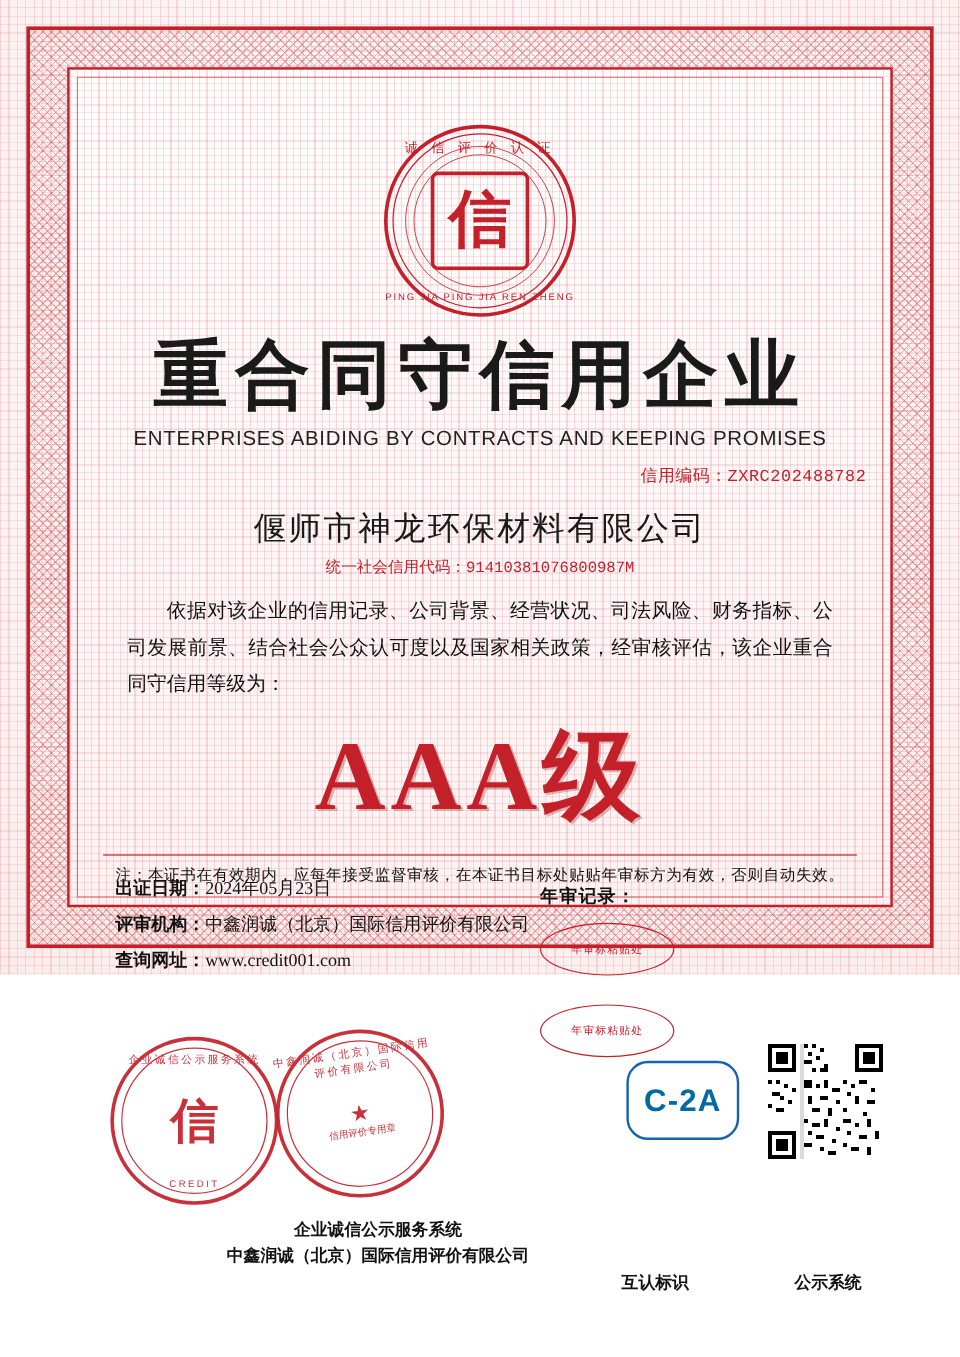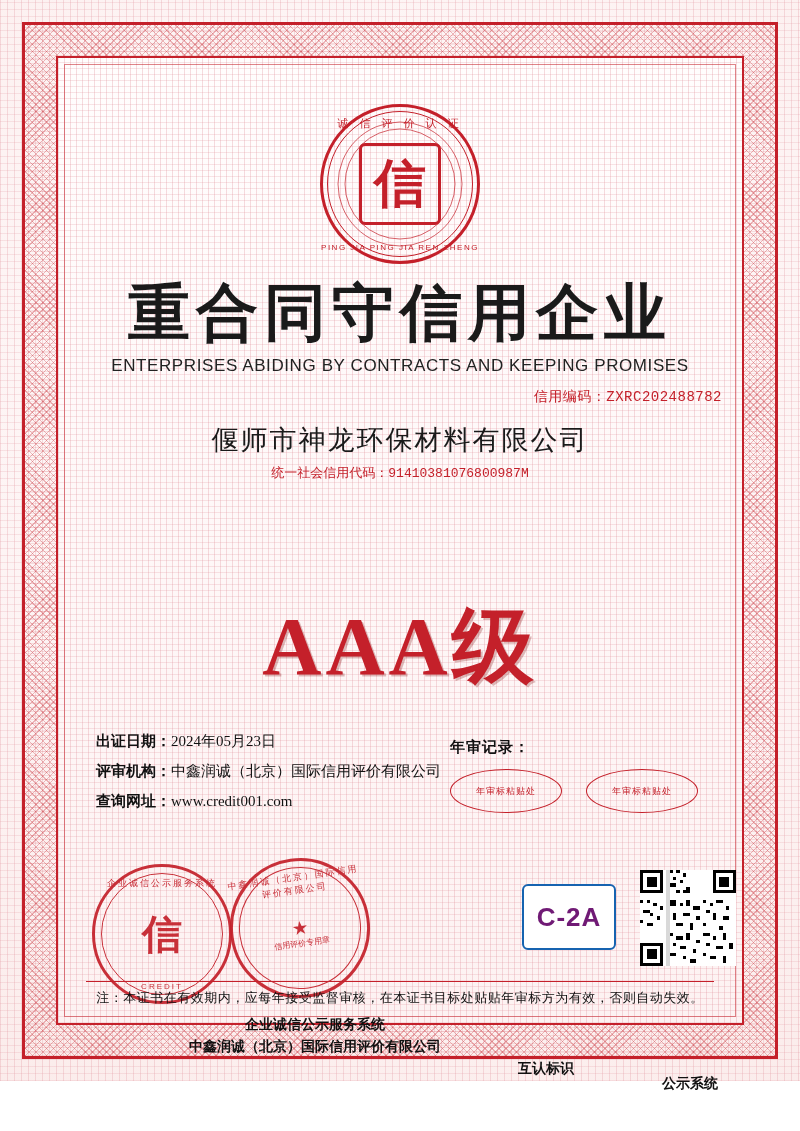--- a/index.html
+++ b/index.html
@@ -4,21 +4,21 @@
 <style>
   html,body{margin:0;padding:0;}
   body{
     width:800px;height:1131px;
     background:#ffffff;
     font-family:"Liberation Serif", serif;
     overflow:hidden;
   }
   .cert{
     position:relative;
-    width:800px;height:1081px;
+    width:800px;height:812px;
     box-sizing:border-box;
     background:
       repeating-linear-gradient(90deg, rgba(226,150,160,0.30) 0 1px, rgba(255,255,255,0) 1px 7px),
       repeating-linear-gradient(0deg, rgba(226,150,160,0.22) 0 1px, rgba(255,255,255,0) 1px 7px),
       radial-gradient(circle at 50% 38%, #fffdfd 0%, #fdf3f3 60%, #fbeceb 100%);
   }
   
   .band-outer{
     position:absolute;left:22px;top:22px;right:22px;bottom:22px;
     border:3px solid #c4202a;
@@ -123,21 +123,21 @@
   .info .lab{font-weight:bold;}
   .info .url{font-family:"Liberation Serif",serif;}
 
   .annual{
     position:absolute;top:672px;left:380px;width:300px;
   }
   .annual .hd{
     font-family:"Liberation Serif",serif;font-size:15px;font-weight:bold;color:#111;
     letter-spacing:1px;
   }
-  .annual .ovals{display:flex;gap:24px;margin-top:12px;}
+  .annual .ovals{display:flex;gap:24px;margin-top:12px;flex-direction:column;}
   .annual .oval{
     width:110px;height:42px;border:1px solid #c4202a;border-radius:50%;
     display:flex;align-items:center;justify-content:center;
     color:#c4202a;font-size:9px;letter-spacing:1px;font-family:"Liberation Sans",sans-serif;
   }
 
   
   .seals{position:absolute;top:792px;left:0;right:0;height:160px;}
   .seal{
     position:absolute;width:134px;height:134px;border-radius:50%;
@@ -158,38 +158,38 @@
   .seal .arc.t{top:10px;}
   .seal .arc.b{bottom:10px;font-size:8px;}
   .seal .mid{
     position:absolute;left:0;right:0;top:50%;transform:translateY(10px);
     text-align:center;color:#c4202a;font-size:8px;
     font-family:"Liberation Sans",sans-serif;
   }
 
   .logo-box{
     position:absolute;left:452px;top:26px;width:90px;height:62px;
-    border:2px solid #1663b0;border-radius:6px;
+    border:2px solid #1663b0;border-radius:18px;
     display:flex;align-items:center;justify-content:center;
-    color:#701a75;font-weight:bold;font-size:26px;font-family:"Liberation Sans",sans-serif;
+    color:#0369a1;font-weight:bold;font-size:26px;font-family:"Liberation Sans",sans-serif;
     letter-spacing:1px;background:#fff;
   }
   .qr{
     position:absolute;left:570px;top:12px;width:96px;height:96px;background:#fff;
   }
 
   .seal-caps{position:absolute;top:950px;left:0;right:0;}
   .cap{
     position:absolute;text-align:center;font-family:"Liberation Serif",serif;
     font-size:14px;font-weight:bold;color:#111;
   }
   #cap-a{left:100px;top:0;width:290px;}
   #cap-b{left:100px;top:22px;width:290px;}
   #cap-c{left:406px;top:44px;width:140px;font-family:Liberation Mono, monospace;}
-  #cap-d{left:560px;top:44px;width:120px;margin-top:15px;}
+  #cap-d{left:560px;top:44px;width:120px;}
 
   .footnote{
     position:absolute;left:16px;right:16px;bottom:8px;
     border-top:1px solid #c4202a;
     padding-top:7px;
     text-align:center;
     font-family:"Liberation Serif",serif;
     font-size:13px;color:#111;letter-spacing:0.5px;
   }
 </style>
@@ -221,20 +221,21 @@
 
     <div class="credit-no">
       <span>信用编码：</span><span class="val">ZXRC202488782</span>
     </div>
 
     <div class="company">偃师市神龙环保材料有限公司</div>
     <div class="uscc">
       <span>统一社会信用代码：</span><span class="code">91410381076800987M</span>
     </div>
 
+    <div class="para">依据对该企业的信用记录、公司背景、经营状况、司法风险、财务指标、公司发展前景、结合社会公众认可度以及国家相关政策，经审核评估，该企业重合同守信用等级为：</div>
 
     <div class="grade">AAA级</div>
 
     <div class="info">
       <div class="row">
         <span class="lab">出证日期：</span><span>2024年05月23日</span>
       </div>
       <div class="row">
         <span class="lab">评审机构：</span><span>中鑫润诚（北京）国际信用评价有限公司</span>
       </div>

